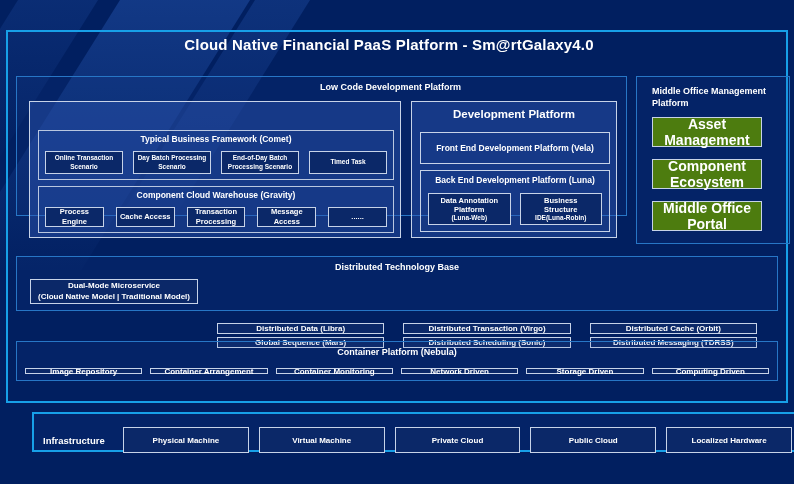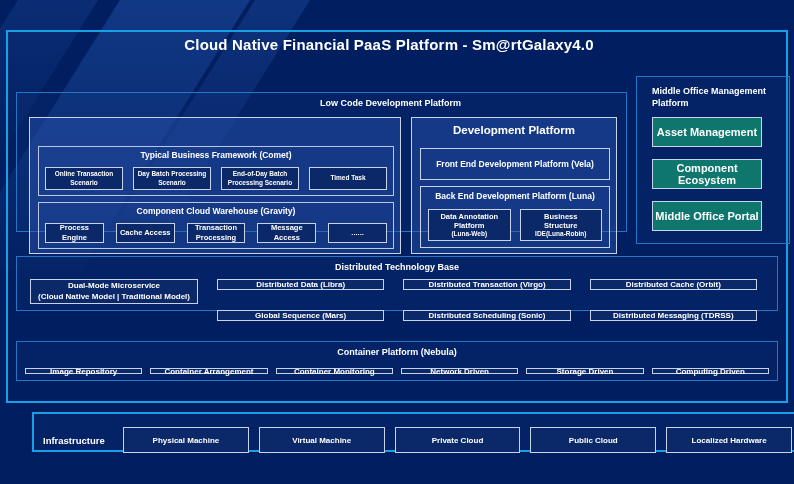--- a/index.html
+++ b/index.html
@@ -22,21 +22,21 @@
   .stripe-c { left:18px;  width:80px;  height:160px; transform:skewX(-32deg);
               background:linear-gradient(to bottom, rgba(58,116,220,0.16), rgba(58,116,220,0.01)); }
 
   .frame { position:absolute; left:6px; top:30px; width:782px; height:373px;
            border:2px solid #17A0E8; }
 
   .main-title { position:absolute; left:0; right:16px; top:36px; text-align:center;
                 font-size:15px; font-weight:bold; letter-spacing:0.2px; }
 
   .section { position:absolute; border:1.5px solid #2776C6; background:rgba(40,80,170,0.10); }
-  .sec-lowcode    { left:16px;  top:92px;  width:611px; height:140px; }
+  .sec-lowcode    { left:16px;  top:76px;  width:611px; height:140px; }
   .sec-midoffice  { left:636px; top:76px;  width:154px; height:168px; }
   .sec-distrib    { left:16px;  top:256px; width:762px; height:55px; }
   .sec-container  { left:16px;  top:341px; width:762px; height:40px; }
 
   .sec-label { position:absolute; top:5px; left:0; right:0; text-align:center;
                font-size:9px; font-weight:bold; }
   .lc-label  { position:absolute; top:5px; left:303px; font-size:9px; font-weight:bold; white-space:nowrap; }
 
   .panel { position:absolute; border:1px solid #C7D3E8; background:rgba(45,85,175,0.45); }
   .oparch  { left:12px;  top:24px; width:372px; height:137px; }
@@ -70,32 +70,32 @@
                  display:flex; gap:9px; }
   .backend-box { flex:1; border:1px solid #C7D3E8; background:#0B2868;
                  display:flex; flex-direction:column; align-items:center;
                  justify-content:center; text-align:center; padding:0 8px;
                  font-size:7.5px; font-weight:bold; line-height:1.25; }
   .backend-box .sub { font-size:6.5px; font-weight:bold; }
 
   .mo-label { position:absolute; left:15px; top:8px; right:8px; font-size:9px;
               font-weight:bold; line-height:1.35; }
   .mo-box { position:absolute; left:15px; width:110px; height:30px;
-            border:1px solid #C7D3E8; background:#0f766e; display:flex;
-            align-items:center; justify-content:center; font-size:11px;
+            border:1px solid #C7D3E8; background:#4d7c0f; display:flex;
+            align-items:center; justify-content:center; font-size:14px;
             font-weight:bold; text-align:center; }
   .mo-1 { top:40px; } .mo-2 { top:82px; } .mo-3 { top:124px; }
 
   .dist-body { position:absolute; left:13px; right:20px; top:22px; bottom:6px;
                display:flex; gap:19px; }
   .dualmode { width:168px; border:1px solid #C7D3E8; background:#0B2868;
               display:flex; flex-direction:column; align-items:center;
               justify-content:center; text-align:center; font-size:8px;
               font-weight:bold; line-height:1.35; padding:0 4px; }
-  .dist-col { flex:1; display:flex; flex-direction:column; gap:20px; }
+  .dist-col { flex:1; display:flex; flex-direction:column; gap:3px;margin-top:44px; }
   .dist-box { flex:1; border:1px solid #C7D3E8; background:#0B2868;
               display:flex; align-items:center; justify-content:center;
               font-size:8px; font-weight:bold; text-align:center; }
 
   .cp-row { position:absolute; left:8px; right:8px; top:26px; bottom:6px;
             display:flex; gap:8px; }
   .cp-box { flex:1; border:1px solid #C7D3E8; background:#0B2868;
             display:flex; align-items:center; justify-content:center;
             font-size:8px; font-weight:bold; text-align:center; }
 

